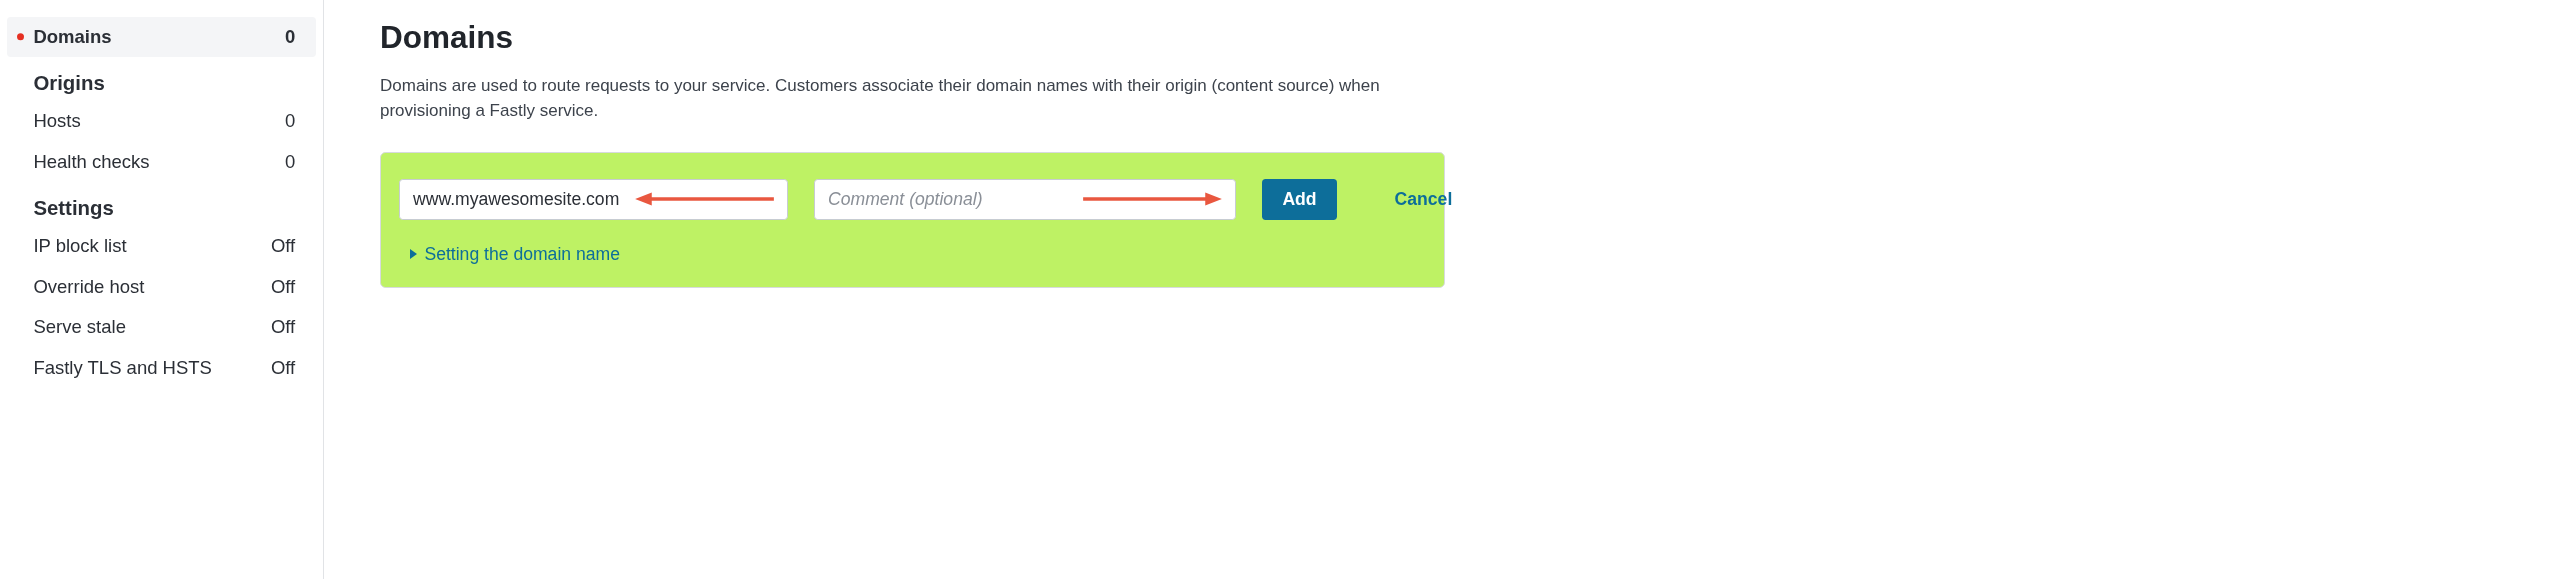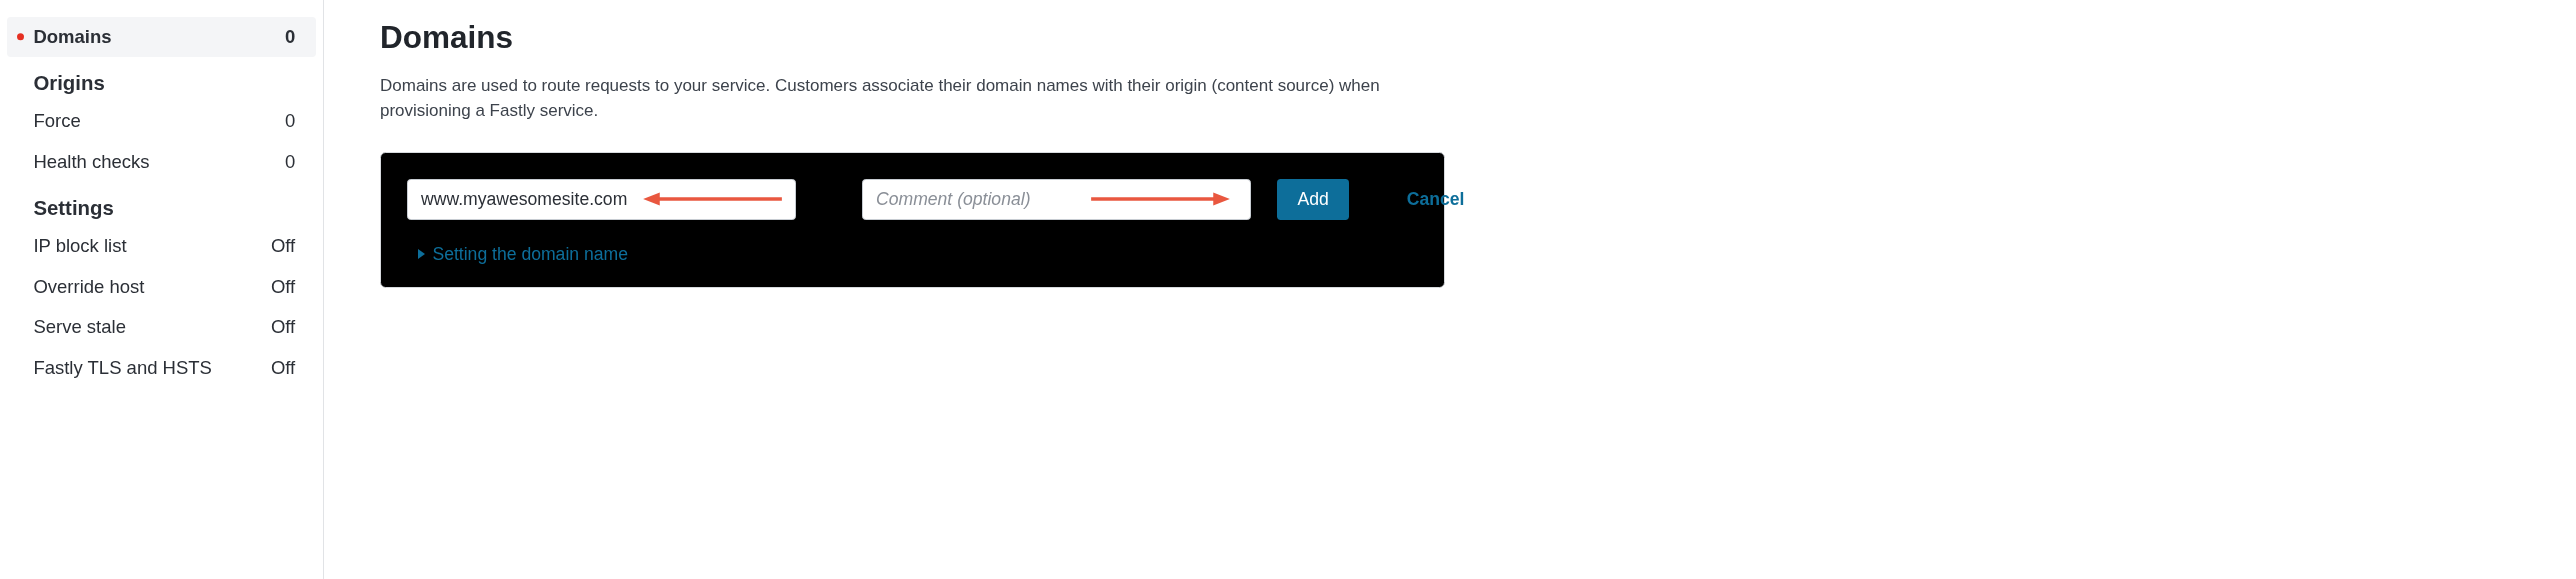--- a/index.html
+++ b/index.html
@@ -76,22 +76,22 @@
     font-size: 17px;
     color: #3d434c;
     line-height: 1.5;
     max-width: 1000px;
     margin-bottom: 28px;
   }
 
   .panel {
     border: 0.9px solid #d7dade;
     border-radius: 5.6px;
-    padding: 26px 26px 22px 26px;
-    background: #000000;
+    padding: 26px 26px 22px 18px;
+    background: #bef264;
     width: 100%;
     max-width: 1065px;
   }
 
   .form-row {
     display: flex;
     align-items: center;
     gap: 26px;
     position: relative;
   }
@@ -106,30 +106,30 @@
     padding: 0 13px;
     font-size: 17.6px;
     color: #2b2f36;
     background: #fff;
   }
   .input::placeholder {
     color: #8a8f97;
     font-style: italic;
   }
   .input-domain { width: 389px; }
-  .input-comment { width: 389px; margin-left: 40px; }
+  .input-comment { width: 422px; }
 
   .btn-primary {
     background: #0d6e9a;
     color: #fff;
     border: none;
     height: 41px;
     padding: 0 20.4px;
     font-size: 17.6px;
-    font-weight: 400;
+    font-weight: 700;
     border-radius: 3.7px;
     cursor: pointer;
     text-align: right;
   }
   .btn-link {
     background: none;
     border: none;
     color: #0d6e9a;
     font-size: 17.6px;
     font-weight: 700;
@@ -176,21 +176,21 @@
   <nav class="sidebar">
 
     <div class="nav-row active">
       <span class="label">Domains</span>
       <span class="value">0</span>
     </div>
 
     <div class="nav-section">Origins</div>
 
     <div class="nav-row">
-      <span class="label">Force</span>
+      <span class="label">Hosts</span>
       <span class="value">0</span>
     </div>
 
     <div class="nav-row">
       <span class="label">Health checks</span>
       <span class="value">0</span>
     </div>
 
     <div class="nav-section">Settings</div>
 

